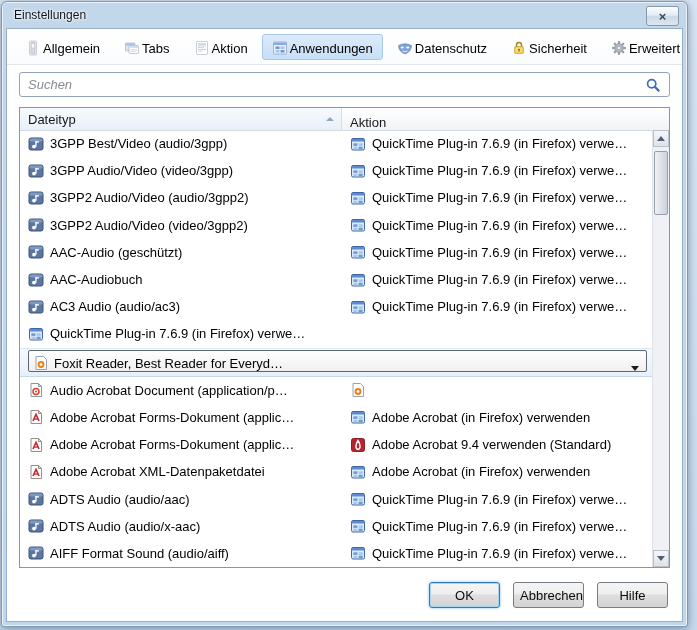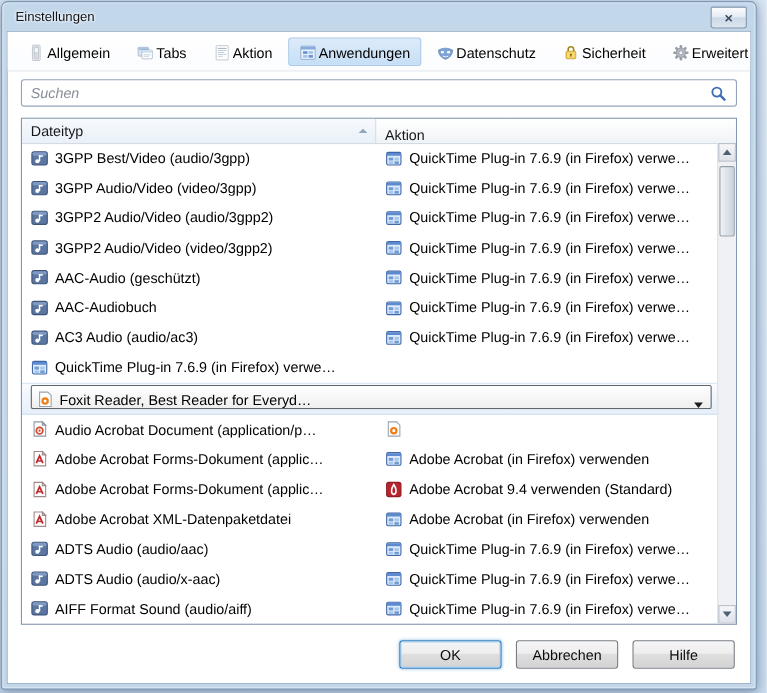--- a/index.html
+++ b/index.html
@@ -59,21 +59,21 @@
   
   .vscroll{position:absolute;top:22px;right:0;bottom:0;width:17px;background:#f0f1f4;border-left:1px solid #dfe2e7;display:flex;flex-direction:column;box-sizing:border-box}
   .sbtn{height:17px;flex:none;background:linear-gradient(#f6f7f9,#dee2e9);border:1px solid #b9c1cb;display:flex;align-items:center;justify-content:center;box-sizing:border-box}
   .strack{flex:1;position:relative}
   .sthumb{position:absolute;left:1px;right:1px;top:4px;height:62px;border:1px solid #95a0ad;border-radius:2px;background:linear-gradient(to right,#f0f2f5,#ccd3dc)}
   .tri{width:0;height:0;display:block}
   .tri-up{border-left:4px solid transparent;border-right:4px solid transparent;border-bottom:5px solid #4e6174}
   .tri-down{border-left:4px solid transparent;border-right:4px solid transparent;border-top:5px solid #4e6174}
   
   .btnrow{display:flex;justify-content:flex-end;gap:13px;padding:0 14px 13px;flex:none}
-  .btn{width:93px;height:26px;font-size:13px;font-family:inherit;color:#0c0c0c;border:1px solid #767d85;border-radius:3px;background:linear-gradient(#f5f5f5,#eeeeee 45%,#dfdfdf 50%,#d3d3d3);cursor:default}
+  .btn{width:71px;height:26px;font-size:13px;font-family:inherit;color:#0c0c0c;border:1px solid #767d85;border-radius:3px;background:linear-gradient(#f5f5f5,#eeeeee 45%,#dfdfdf 50%,#d3d3d3);cursor:default}
   .btn.focused{border-color:#2e7cbe;box-shadow:inset 0 0 0 1px #a9d3f0,0 0 3px #86bce6}
 </style>
 </head>
 <body>
 
 <div class="dialog">
   <div class="titlebar">
     <span class="wintitle">Einstellungen</span>
     <div class="closebtn">
       <span>×</span>

